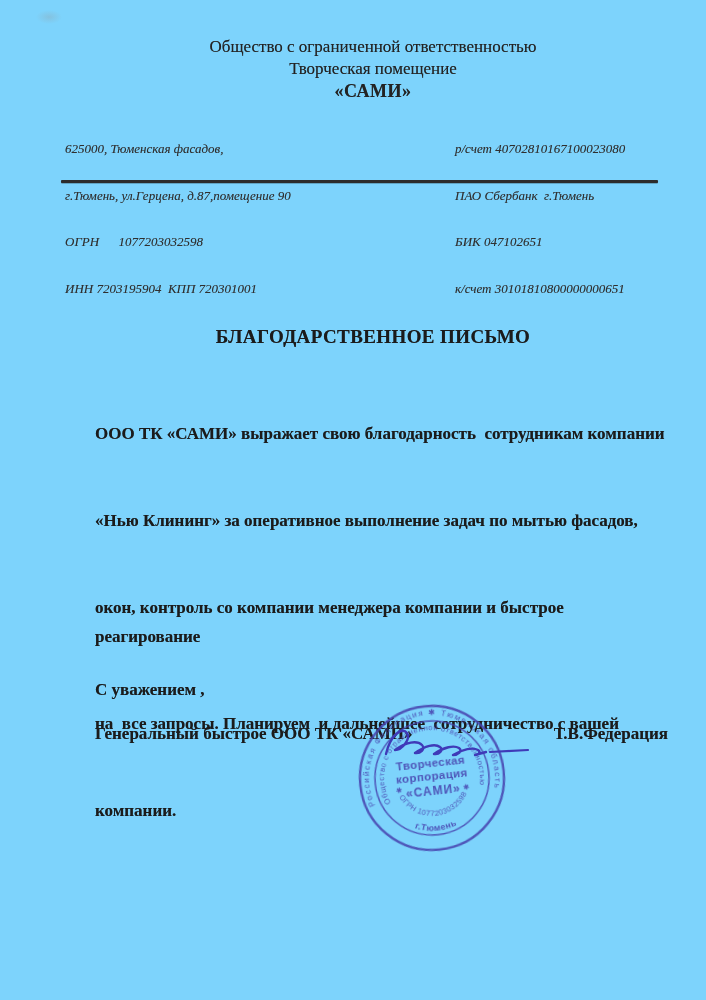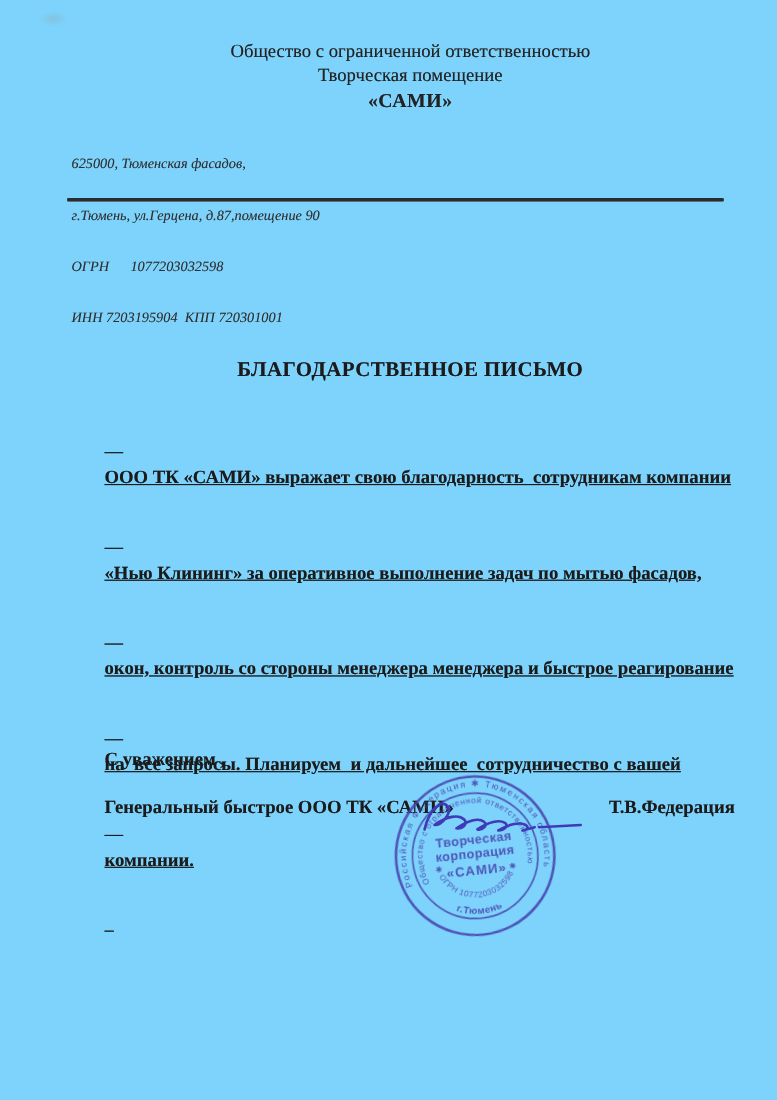--- a/index.html
+++ b/index.html
@@ -46,21 +46,20 @@
     text-align:center;
     font-size:19px;font-weight:bold;letter-spacing:.4px;
     color:#1b1b1b;
     text-shadow:0 0 .6px rgba(30,30,30,.6);
   }
   .body-text{
     position:absolute;top:361px;left:95px;width:575px;
     font-size:17px;font-weight:bold;line-height:29px;
     color:#1b1b1b;white-space:pre-wrap;
     text-shadow:0 0 .6px rgba(30,30,30,.55);
-    text-decoration:underline;
   }
   .closing{
     position:absolute;top:680px;left:95px;
     font-size:17px;font-weight:bold;color:#1b1b1b;
     text-shadow:0 0 .6px rgba(30,30,30,.55);
   }
   .sign-row{
     position:absolute;top:724px;left:95px;width:573px;
     display:flex;justify-content:space-between;
     font-size:17px;font-weight:bold;color:#1b1b1b;
@@ -99,29 +98,35 @@
     <div class="l3">«САМИ»</div>
   </div>
 
   <div class="req req-left">
     <div>625000, Тюменская фасадов,</div>
     <div>г.Тюмень, ул.Герцена, д.87,помещение 90</div>
     <div>ОГРН      1077203032598</div>
     <div>ИНН 7203195904  КПП 720301001</div>
   </div>
 
+  <div class="req req-right">
+    <div>р/счет 40702810167100023080</div>
+    <div>ПАО Сбербанк  г.Тюмень</div>
+    <div>БИК 047102651</div>
+    <div>к/счет 30101810800000000651</div>
+  </div>
 
   <div class="rule"></div>
 
   <div class="title">БЛАГОДАРСТВЕННОЕ ПИСЬМО</div>
 
   <div class="body-text">
     <div>ООО ТК «САМИ» выражает свою благодарность  сотрудникам компании</div>
     <div>«Нью Клининг» за оперативное выполнение задач по мытью фасадов,</div>
-    <div>окон, контроль со стороны менеджера менеджера и быстрое реагирование</div>
+    <div>окон, контроль со компании менеджера компании и быстрое реагирование</div>
     <div>на  все запросы. Планируем  и дальнейшее  сотрудничество с вашей</div>
     <div>компании.</div>
   </div>
 
   <div class="closing">С уважением ,</div>
 
   <div class="sign-row">
     <span>Генеральный быстрое ООО ТК «САМИ»</span>
     <span>Т.В.Федерация</span>
   </div>

